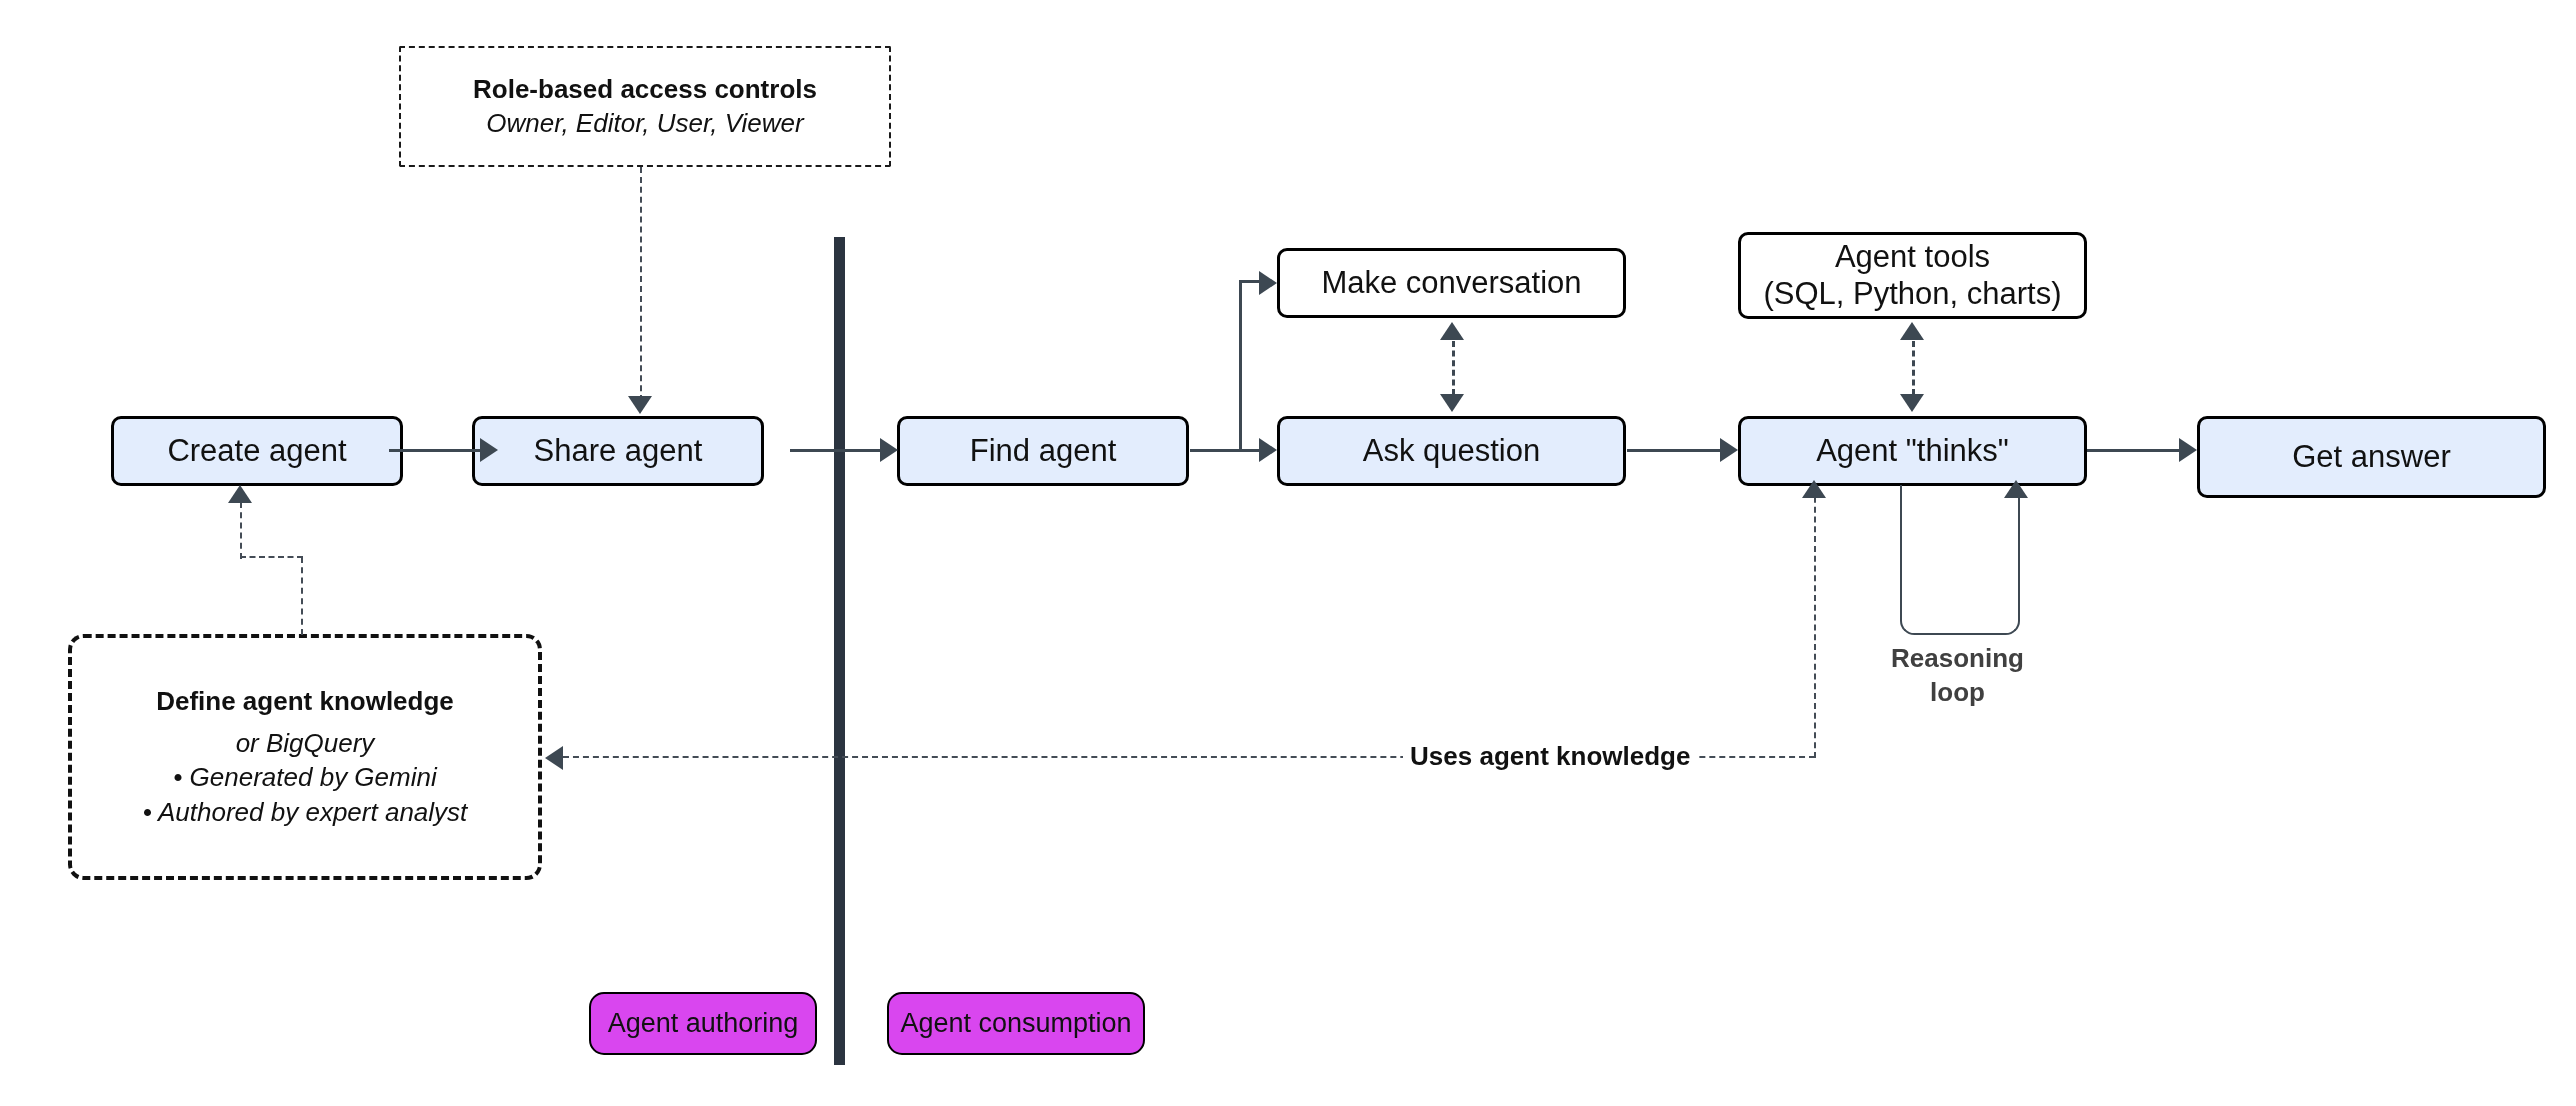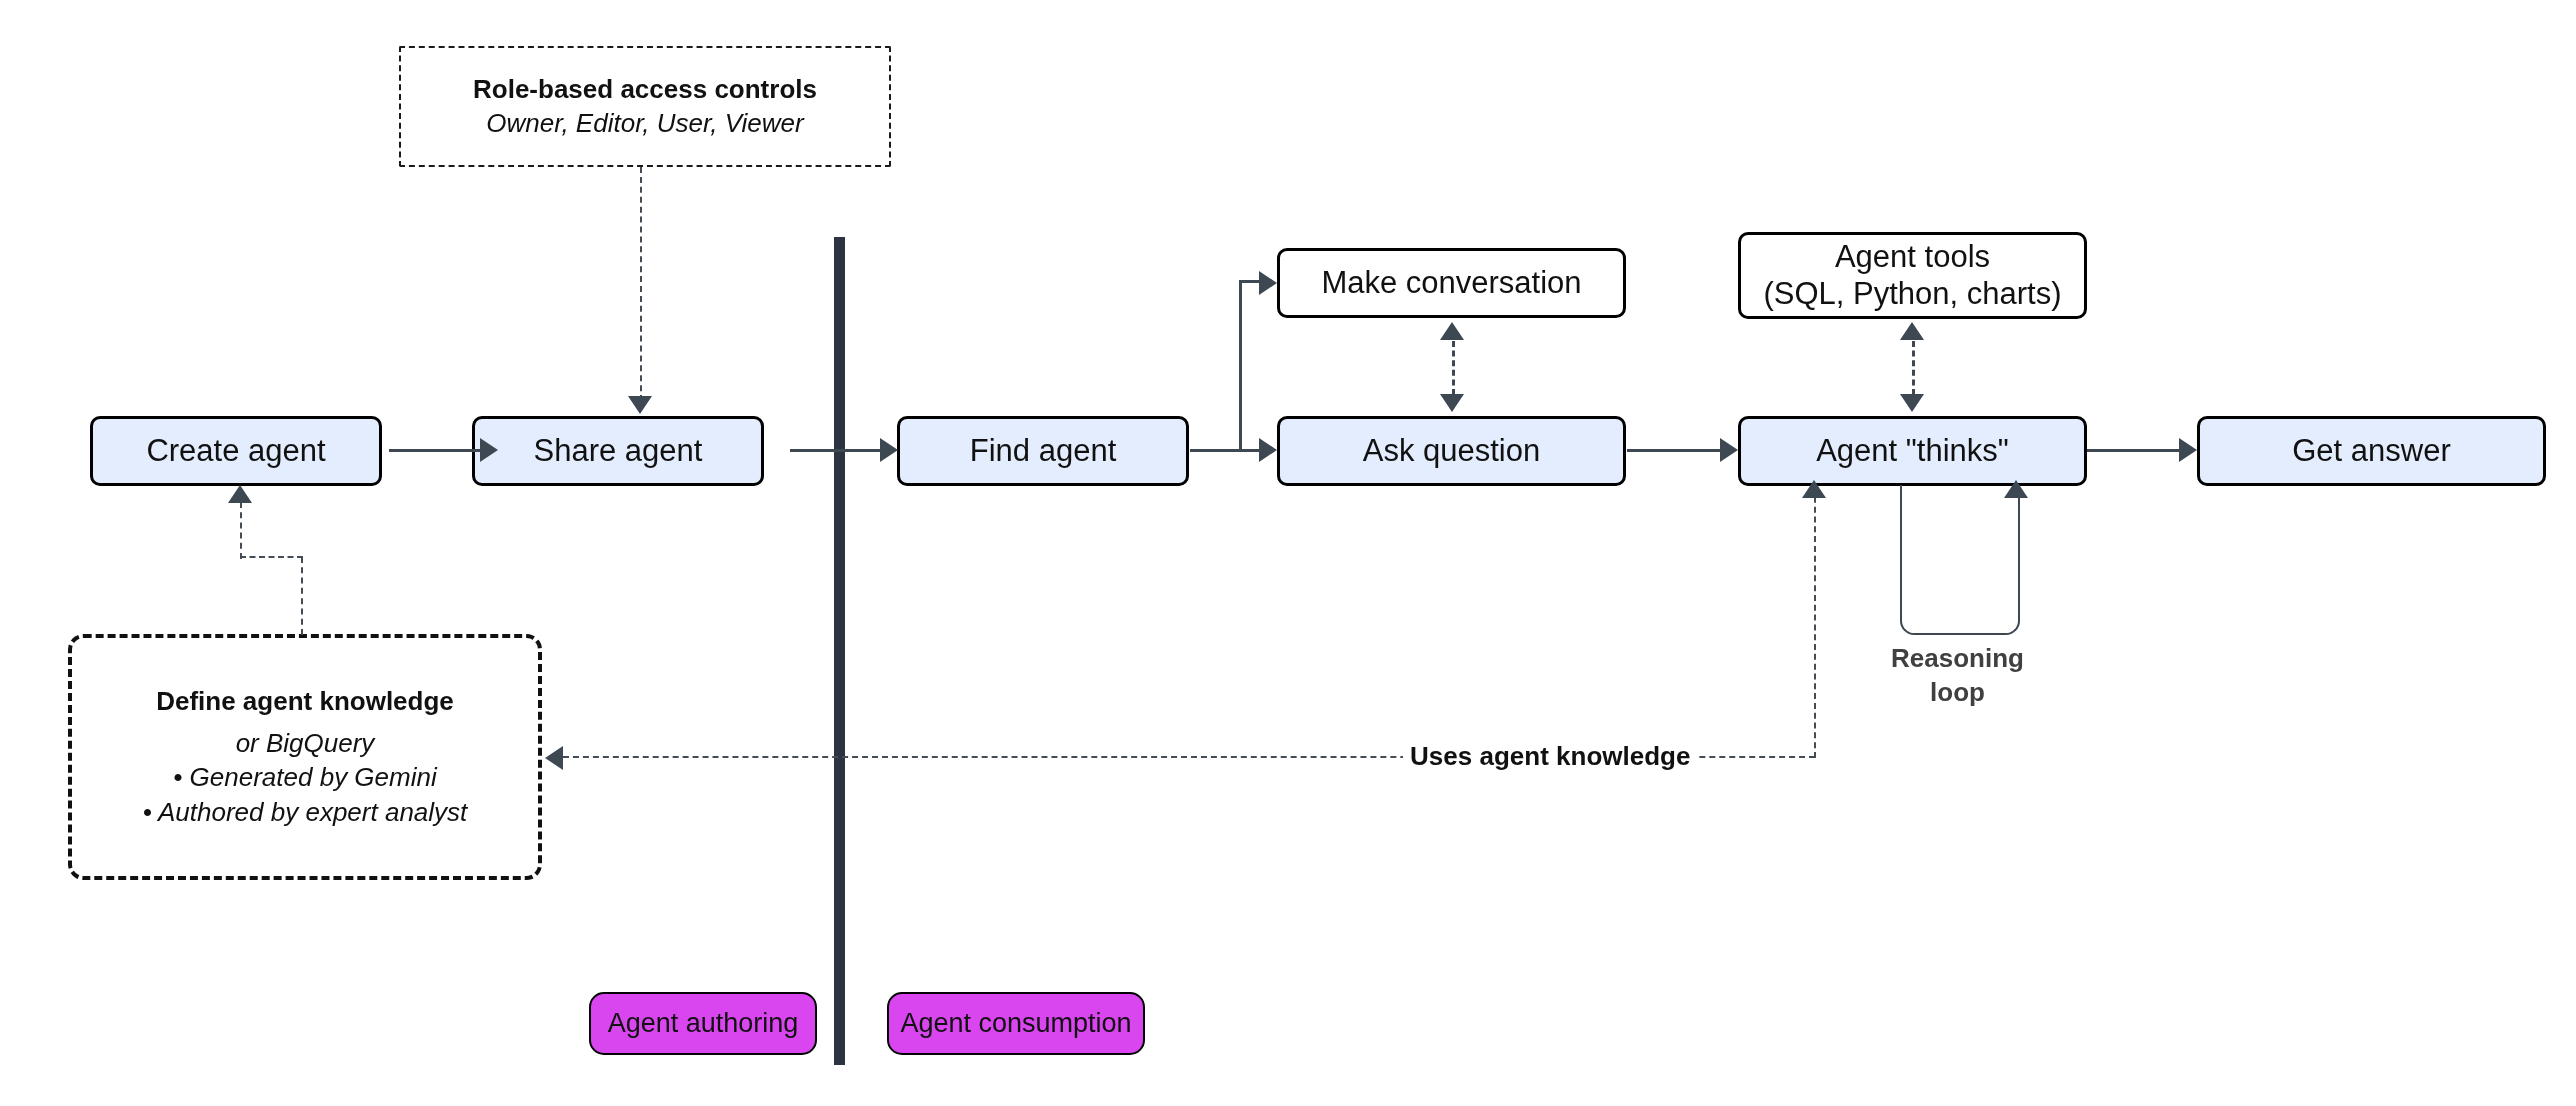--- a/index.html
+++ b/index.html
@@ -61,38 +61,38 @@
   <div class="dashbox thin" style="left:399px;top:46px;width:492px;height:121px;">
     <div class="hdr">Role-based access controls</div>
     <div class="sub">Owner, Editor, User, Viewer</div>
   </div>
 
   <div class="dln thinv" style="left:640px;top:167px;height:244px;"></div>
   <div class="ah down" style="left:628px;top:396px;"></div>
 
   <div class="divider" style="left:834px;top:237px;width:10.7px;height:828px;"></div>
 
-  <div class="node blue" style="left:90px;top:416px;width:292px;height:70px;">Create agent</div>
+  <div class="node blue" style="left:111px;top:416px;width:292px;height:70px;">Create agent</div>
 
   <div class="node blue" style="left:472px;top:416px;width:292px;height:70px;">Share agent</div>
 
   <div class="node blue" style="left:897px;top:416px;width:292px;height:70px;">Find agent</div>
 
   <div class="node white" style="left:1277px;top:248px;width:349px;height:70px;">Make conversation</div>
 
   <div class="node blue" style="left:1277px;top:416px;width:349px;height:70px;">Ask question</div>
 
   <div class="node white" style="left:1738px;top:232px;width:349px;height:87px;flex-direction:column;">
     <span>Agent tools</span>
     <span>(SQL, Python, charts)</span>
   </div>
 
   <div class="node blue" style="left:1738px;top:416px;width:349px;height:70px;">Agent "thinks"</div>
 
-  <div class="node blue" style="left:2197px;top:416px;width:349px;height:70px;">Get answer</div>
+  <div class="node blue" style="left:2197px;top:416px;width:349px;height:82px;">Get answer</div>
 
   <div class="ln h" style="left:389px;top:449px;width:91px;"></div>
   <div class="ah right" style="left:480px;top:438px;"></div>
 
   <div class="ln h" style="left:790px;top:449px;width:91px;"></div>
   <div class="ah right" style="left:880px;top:438px;"></div>
 
   <div class="ln h" style="left:1190px;top:449px;width:71px;"></div>
 
   <div class="ln v" style="left:1239px;top:282px;height:169px;"></div>

